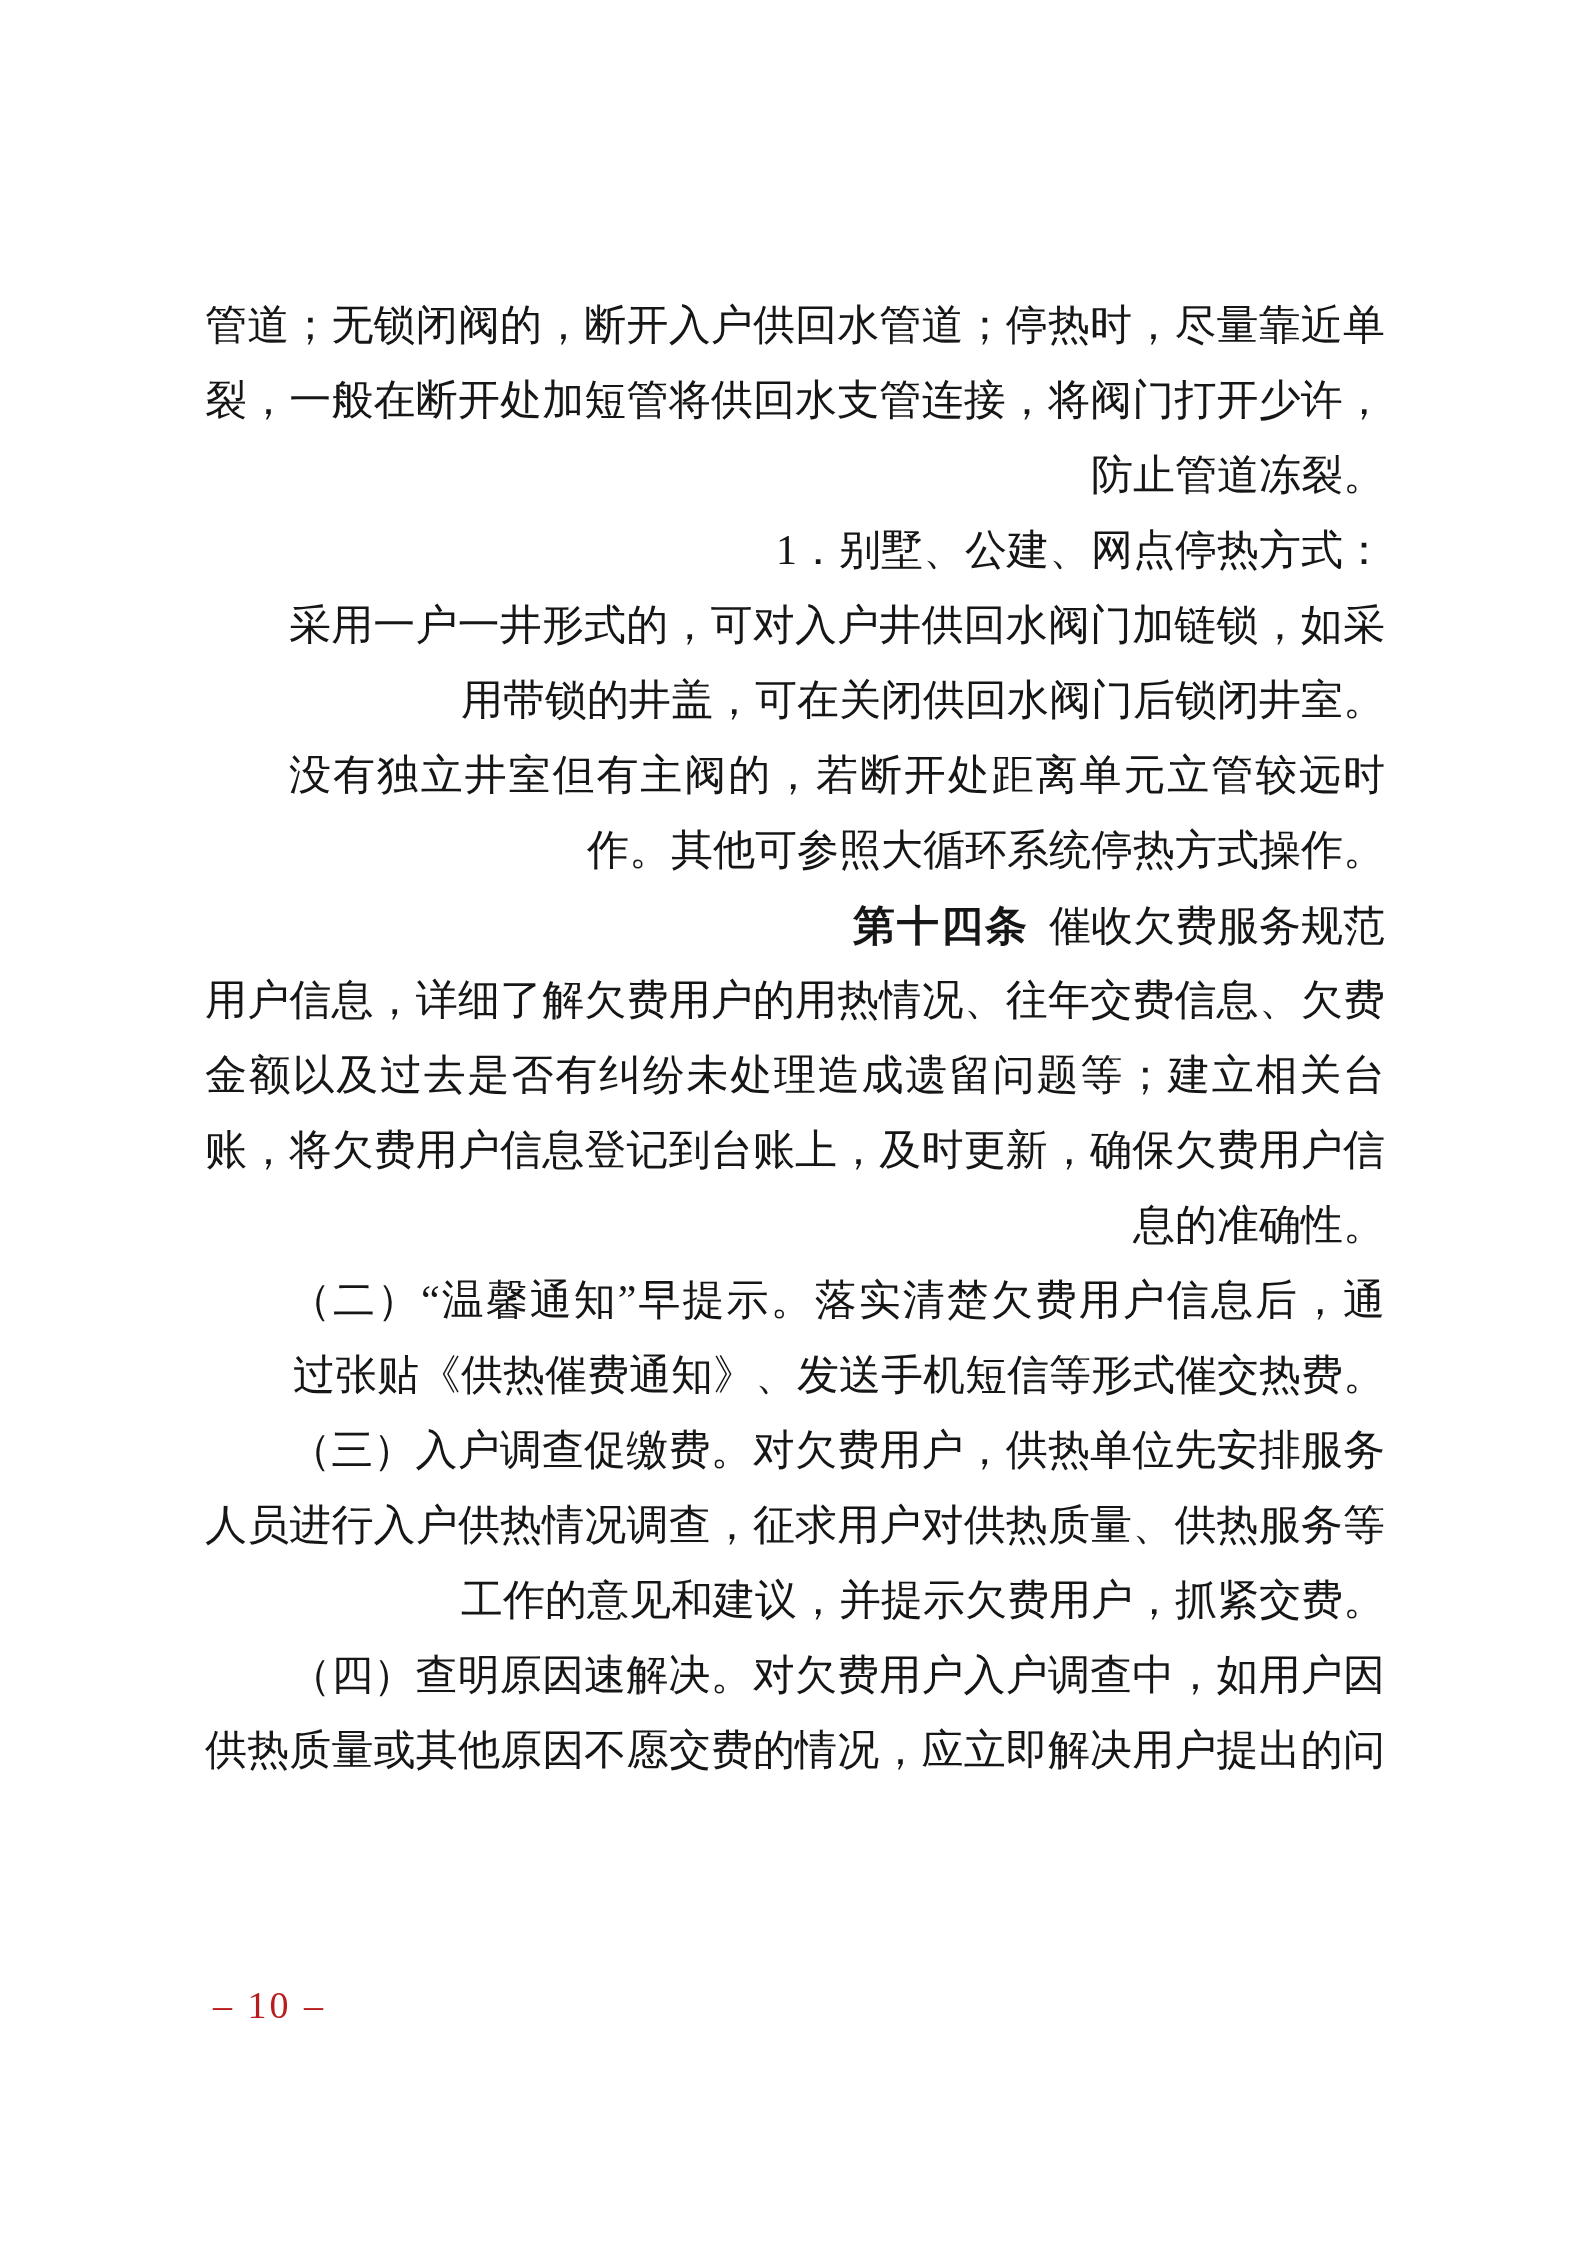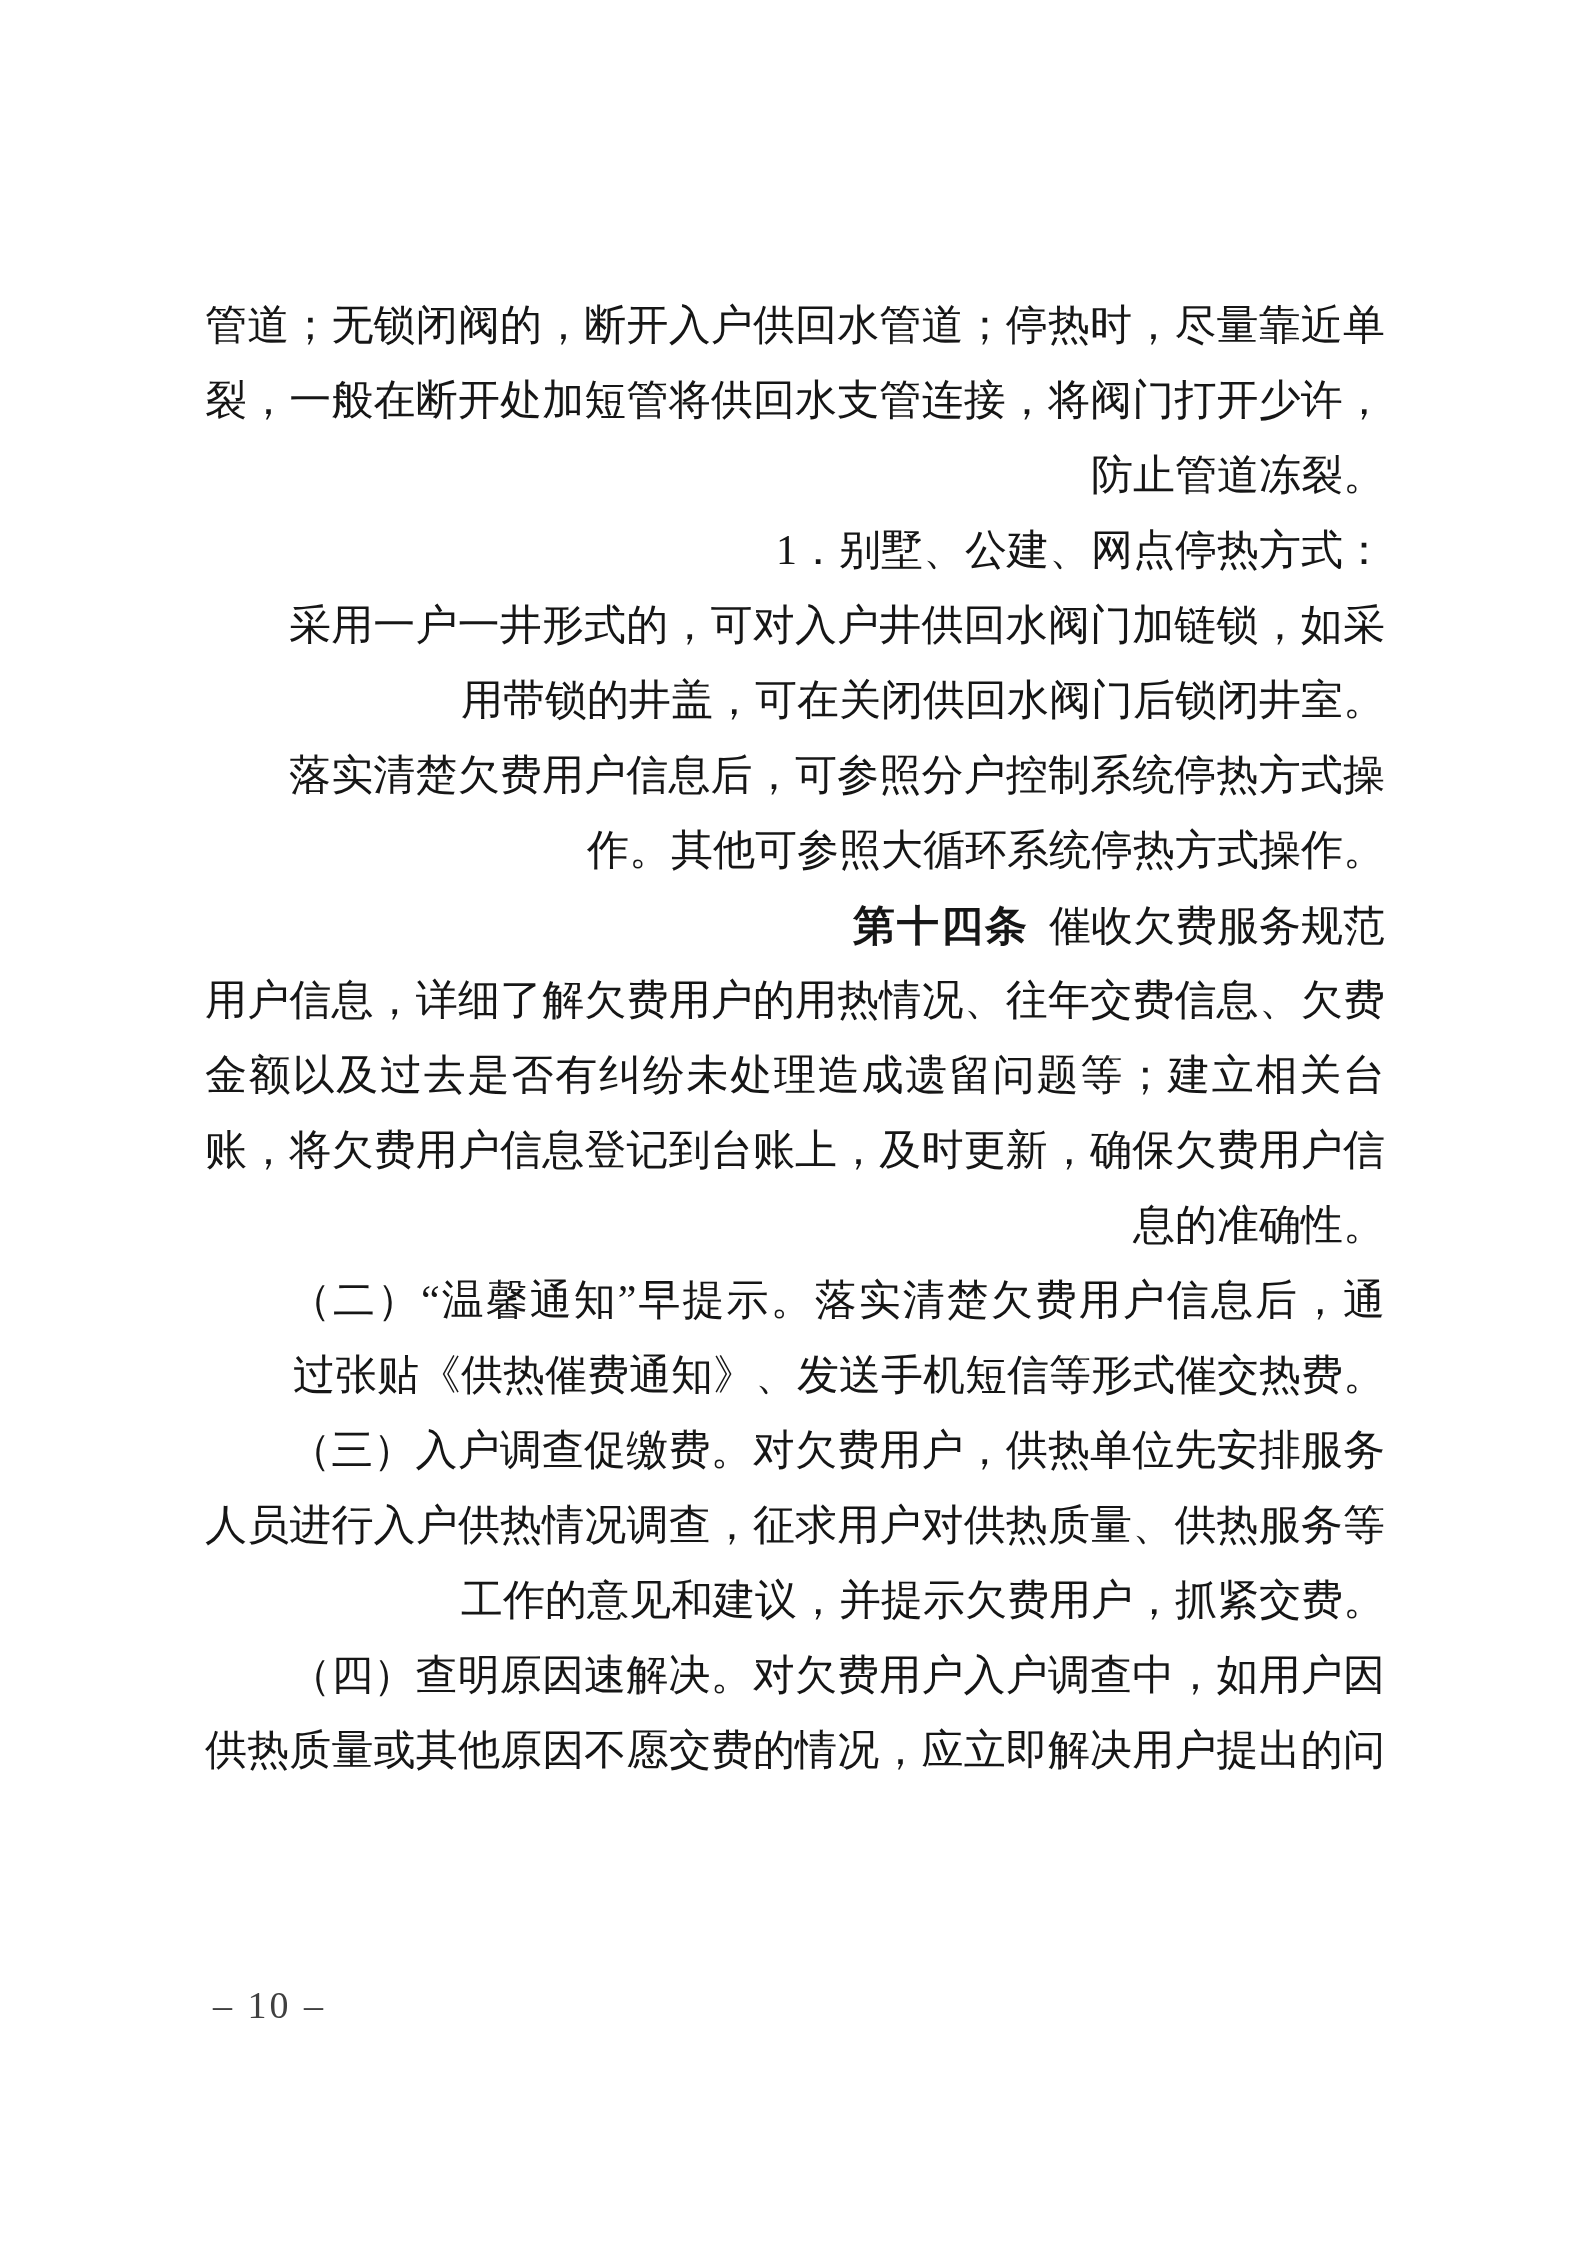--- a/index.html
+++ b/index.html
@@ -43,38 +43,38 @@
     font-weight: 700;
     margin-right: 20px;
     letter-spacing: 2px;
   }
   .footer-pagenum {
     position: absolute;
     left: 213px;
     top: 1983px;
     font-size: 38px;
     line-height: 44px;
-    color: #404040;
+    color: #b91c1c;
     font-family: "Liberation Serif", serif;
     letter-spacing: 3px;
   }
 </style>
 </head>
 <body>
 
 <div class="page">
 
   <main class="body-text">
     <p class="ln fill">管道；无锁闭阀的，断开入户供回水管道；停热时，尽量靠近单</p>
     <p class="ln fill">裂，一般在断开处加短管将供回水支管连接，将阀门打开少许，</p>
     <p class="ln">防止管道冻裂。</p>
     <p class="ln ind-num">1．别墅、公建、网点停热方式：</p>
     <p class="ln fill ind2">采用一户一井形式的，可对入户井供回水阀门加链锁，如采</p>
     <p class="ln">用带锁的井盖，可在关闭供回水阀门后锁闭井室。</p>
-    <p class="ln fill ind2">落实清楚欠费用户信息后，可参照分户控制系统停热方式操</p>
+    <p class="ln fill ind2">没有独立井室但有主阀的，若断开处距离单元立管较远时</p>
     <p class="ln">作。其他可参照大循环系统停热方式操作。</p>
     <p class="ln ind2"><span class="heading-term">第十四条</span><span>催收欠费服务规范</span></p>
     <p class="ln fill">用户信息，详细了解欠费用户的用热情况、往年交费信息、欠费</p>
     <p class="ln fill">金额以及过去是否有纠纷未处理造成遗留问题等；建立相关台</p>
     <p class="ln fill">账，将欠费用户信息登记到台账上，及时更新，确保欠费用户信</p>
     <p class="ln">息的准确性。</p>
     <p class="ln fill ind2">（二）“温馨通知”早提示。落实清楚欠费用户信息后，通</p>
     <p class="ln">过张贴《供热催费通知》、发送手机短信等形式催交热费。</p>
     <p class="ln fill ind2">（三）入户调查促缴费。对欠费用户，供热单位先安排服务</p>
     <p class="ln fill">人员进行入户供热情况调查，征求用户对供热质量、供热服务等</p>

